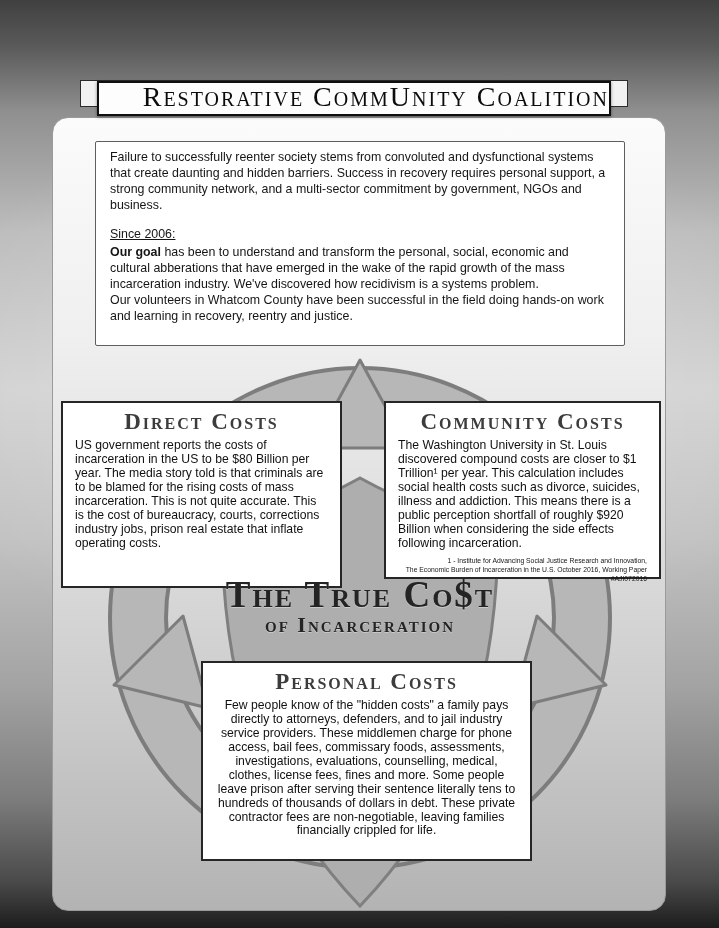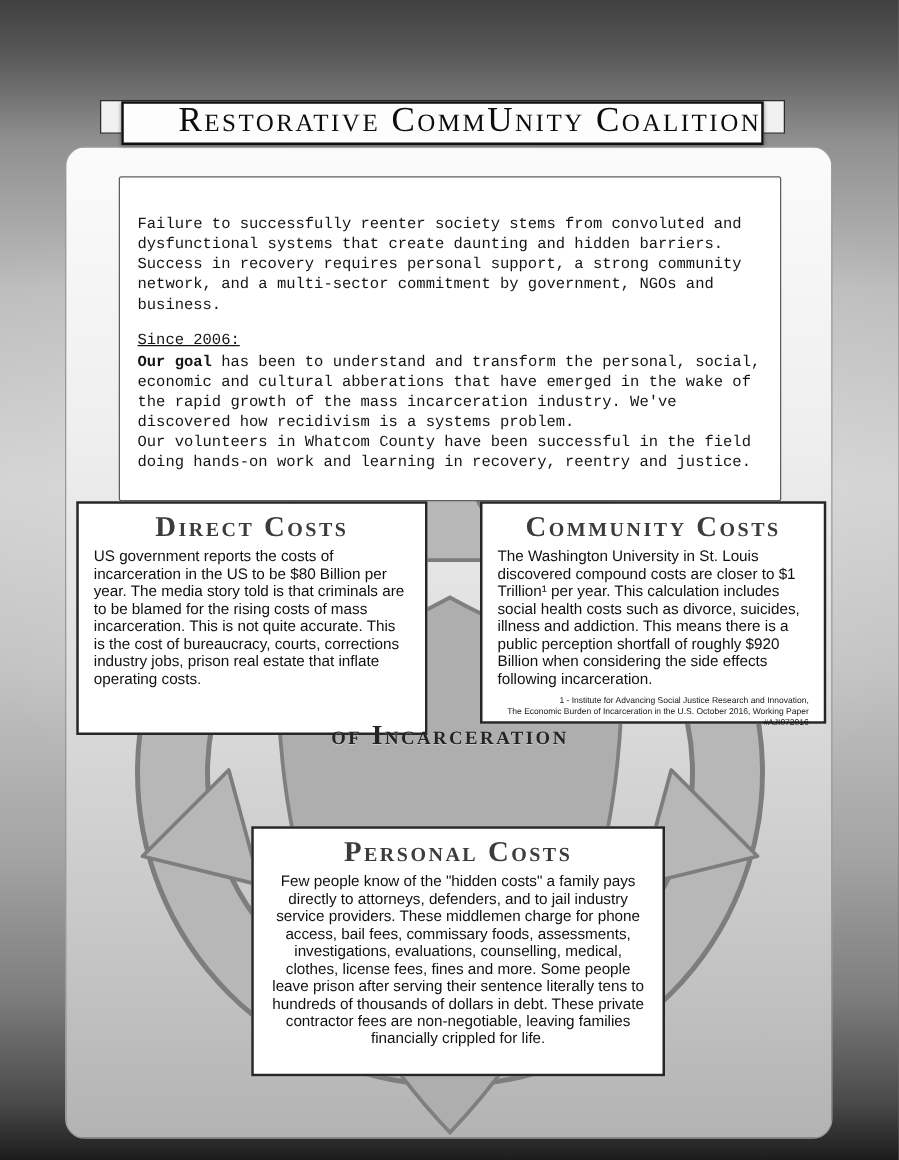--- a/index.html
+++ b/index.html
@@ -55,22 +55,22 @@
   .cycle-svg { position: absolute; left: 0; top: 0; width: 614px; height: 794px; }
   .ring-outline { fill: none; stroke: #7d7d7d; stroke-width: 60; }
   .ring         { fill: none; stroke: #b7b7b7; stroke-width: 52; }
   .arrow  { fill: #b7b7b7; stroke: #7d7d7d; stroke-width: 3; stroke-linejoin: round; }
   .shield { fill: #aeaeae; stroke: #7f7f7f; stroke-width: 3; }
 
   
   .intro-box {
     position: absolute; left: 42px; top: 23px; width: 530px;
     background: #ffffff; border: 1px solid #5e5e5e; border-radius: 2px;
-    padding: 29px 14px 9px;
-    font-size: 12.4px; line-height: 1.3; color: #151515; font-family: Liberation Mono, monospace;
+    padding: 7px 14px 9px;
+    font-size: 12.4px; line-height: 1.3; color: #151515;
   }
   .intro-p { margin: 0 0 12px; }
   .intro-p.last { margin-bottom: 0; }
   .since-label { margin: 0 0 2px; text-decoration: underline; }
   .goal-label { font-weight: bold; }
 
   
   .cost-box {
     position: absolute; background: #ffffff;
     border: 2px solid #262626; padding: 6px 12px 8px;
@@ -146,20 +146,21 @@
     <div class="cost-box community">
       <h2 class="cost-title">Community Costs</h2>
       <p class="cost-body">The Washington University in St. Louis discovered compound costs are closer to $1 Trillion¹ per year. This calculation includes social health costs such as divorce, suicides, illness and addiction. This means there is a public perception shortfall of roughly $920 Billion when considering the side effects following incarceration.</p>
       <div class="footnote">
         <div>1 - Institute for Advancing Social Justice Research and Innovation,</div>
         <div>The Economic Burden of Incarceration in the U.S. October 2016, Working Paper #AJI072016</div>
       </div>
     </div>
 
     <div class="center-title">
+      <div class="center-line1">The True Co$t</div>
       <div class="center-line2">of Incarceration</div>
     </div>
 
     <div class="cost-box personal">
       <h2 class="cost-title">Personal Costs</h2>
       <p class="cost-body centered">Few people know of the "hidden costs" a family pays directly to attorneys, defenders, and to jail industry service providers. These middlemen charge for phone access, bail fees, commissary foods, assessments, investigations, evaluations, counselling, medical, clothes, license fees, fines and more. Some people leave prison after serving their sentence literally tens to hundreds of thousands of dollars in debt. These private contractor fees are non-negotiable, leaving families financially crippled for life.</p>
     </div>
 
   </div>
 </div>

